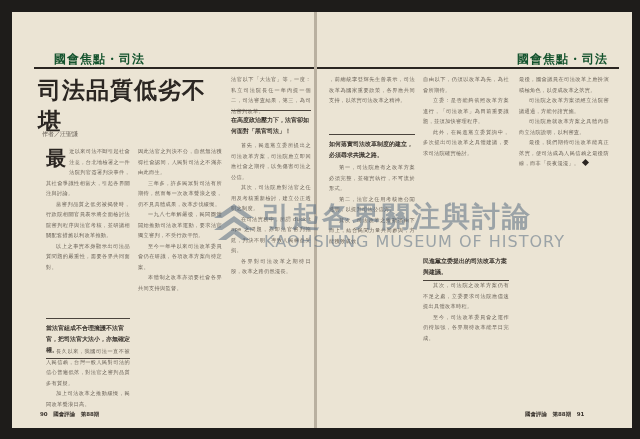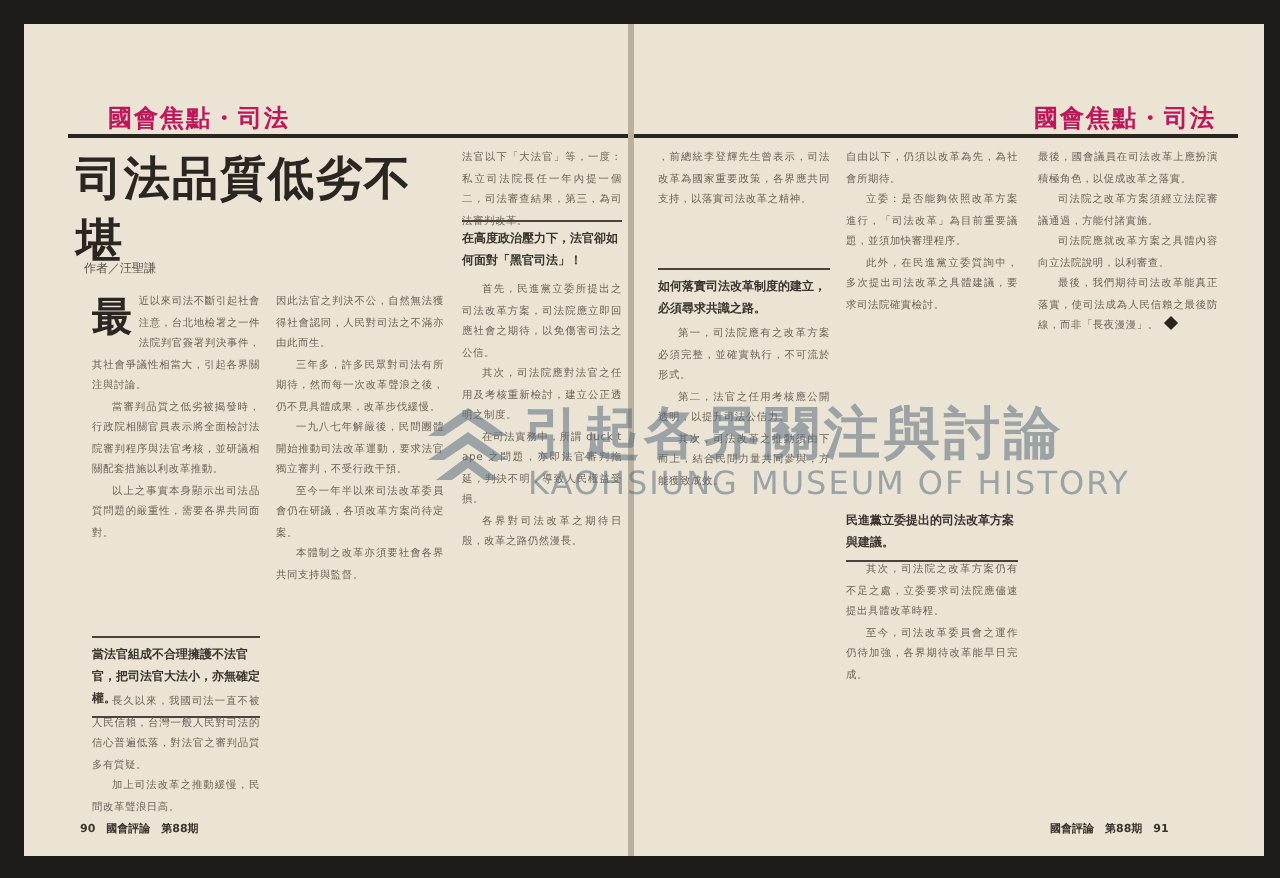--- a/index.html
+++ b/index.html
@@ -2,21 +2,21 @@
 <html><head>
 <meta charset="utf-8">
 <style>
   html,body{margin:0;padding:0;}
   body{width:640px;height:439px;background:#1e1c1a;position:relative;overflow:hidden;font-family:"DejaVu Sans",sans-serif;}
   .spread{position:absolute;left:12px;top:12px;width:620px;height:416px;background:#e9e2d2;}
   .page{position:absolute;top:0;height:416px;background:#ebe4d4;overflow:hidden;}
   .page.left{left:0;width:303px;}
   .page.right{left:305px;width:315px;}
   .spine{position:absolute;left:302px;top:0;width:3px;height:416px;background:#b9b0a0;}
-  .section-head{position:absolute;font-size:12px;font-weight:bold;color:#be185d;letter-spacing:1px;}
+  .section-head{position:absolute;font-size:12px;font-weight:bold;color:#14532d;letter-spacing:1px;}
   .rule{position:absolute;height:2px;background:#2a2521;}
   .title{position:absolute;left:26px;top:62px;width:190px;font-family:"DejaVu Serif",serif;font-weight:bold;color:#2b2622;font-size:23px;line-height:31px;letter-spacing:1px;}
   .byline{position:absolute;left:30px;top:118px;font-size:6px;color:#5a524a;}
   .col{position:absolute;font-size:5.2px;line-height:10.5px;color:#6b6359;letter-spacing:0.3px;word-break:break-all;text-align:justify;}
   .col p{margin:0 0 0 0;text-indent:10px;}
   .subhead{position:absolute;font-size:6px;font-weight:bold;color:#3a342e;line-height:11px;border-top:1px solid #4a433c;border-bottom:1px solid #4a433c;padding:3px 0;}
   .dropcap{float:left;font-family:"DejaVu Serif",serif;font-size:20px;line-height:20px;font-weight:bold;color:#2b2622;margin:2px 3px 0 0;}
   .footer{position:absolute;top:399px;font-size:5.5px;color:#3a342e;font-weight:bold;}
   .watermark{position:absolute;left:200px;top:190px;width:280px;height:50px;pointer-events:none;}
   .wm-cn{position:absolute;left:50px;top:-4px;font-size:28px;font-weight:bold;color:rgba(90,110,130,0.55);letter-spacing:2px;white-space:nowrap;}

